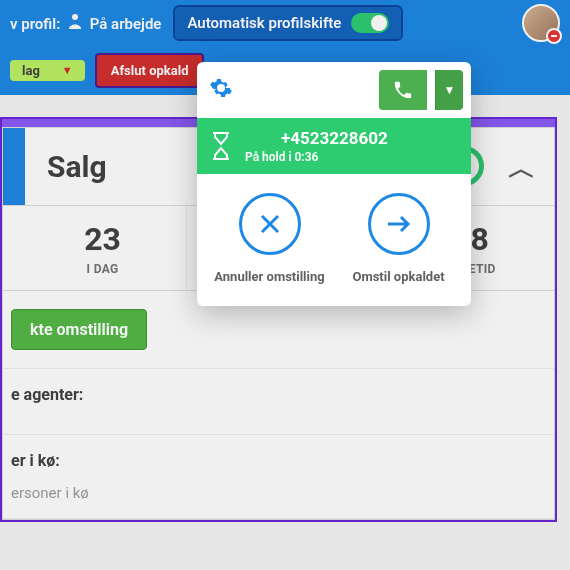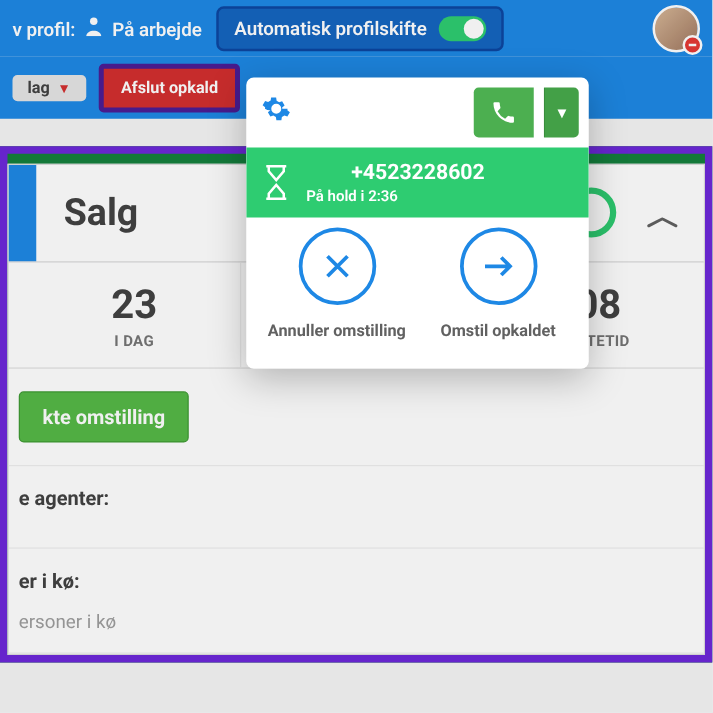--- a/index.html
+++ b/index.html
@@ -40,46 +40,46 @@
 
   .secondbar {
     background: #1e88e5;
     height: 50px;
     display: flex;
     align-items: center;
     padding: 0 10px;
     gap: 10px;
   }
   .dropdown-pill {
-    background: #e5e5e5;
+    background: #bef264;
     color: #424242;
     border-radius: 4px;
     padding: 3px 12px;
     font-weight: 700;
     font-size: 13px;
     display: flex;
     align-items: center;
-    gap: 6px;
+    gap: 22px;
   }
   .dropdown-pill .tri { color: #d32f2f; font-size: 11px; }
   .end-call-btn {
     background: #d32f2f;
     color: #fff;
-    border: 4px solid #4c1d95;
+    border: 2px solid #4c1d95;
     border-radius: 4px;
     padding: 8px 14px;
     font-weight: 700;
     font-size: 13px;
   }
 
   .content {
     padding: 0;
-    background: #15803d;
-    border: 6px solid #6d28d9;
-    margin: 22px 0 0 0;
+    background: #8b5cf6;
+    border: 2px solid #6d28d9;
+    margin: 22px 13px 0 0;
     position: relative;
   }
   .content-inner { background: #eceff1; margin: 8px 0 0 0; border: 1px solid #ddd; }
 
   .queue-header {
     display: flex;
     align-items: center;
     height: 78px;
     background: #fff;
     border-bottom: 1px solid #ddd;
@@ -184,21 +184,21 @@
   }
   .hourglass {
     width: 24px; height: 30px;
     position: relative;
   }
   .hold-text .num { font-weight: 700; font-size: 17px; margin-left: 36px; }
   .hold-text .sub { font-size: 12px; font-weight: 600; margin-top: 2px; }
 
   .popup-actions {
     display: flex;
-    padding: 8px 8px 22px;
+    padding: 19px 8px 22px;
   }
   .p-action {
     flex: 1;
     text-align: center;
   }
   .circ-btn {
     width: 62px; height: 62px;
     border: 3px solid #1e88e5;
     border-radius: 50%;
     margin: 0 auto 14px;
@@ -308,21 +308,21 @@
 
 
   <div class="hold-banner">
     <div class="hourglass">
       <svg width="24" height="30" viewBox="0 0 24 30" fill="none" stroke="#fff" stroke-width="2">
           <path d="M4 2h16M4 28h16M6 2v4l6 7 6-7V2M6 28v-4l6-7 6 7v4"></path>
         </svg>
     </div>
     <div class="hold-text">
       <div class="num">+4523228602</div>
-      <div class="sub">På hold i 2:36</div>
+      <div class="sub">På hold i 0:36</div>
     </div>
   </div>
 
   <div class="popup-actions">
     <div class="p-action">
       <div class="circ-btn">
         <svg width="28" height="28" viewBox="0 0 28 28" stroke-width="3" fill="none">
             <path d="M6 6l16 16M22 6L6 22"></path>
           </svg>
       </div>

